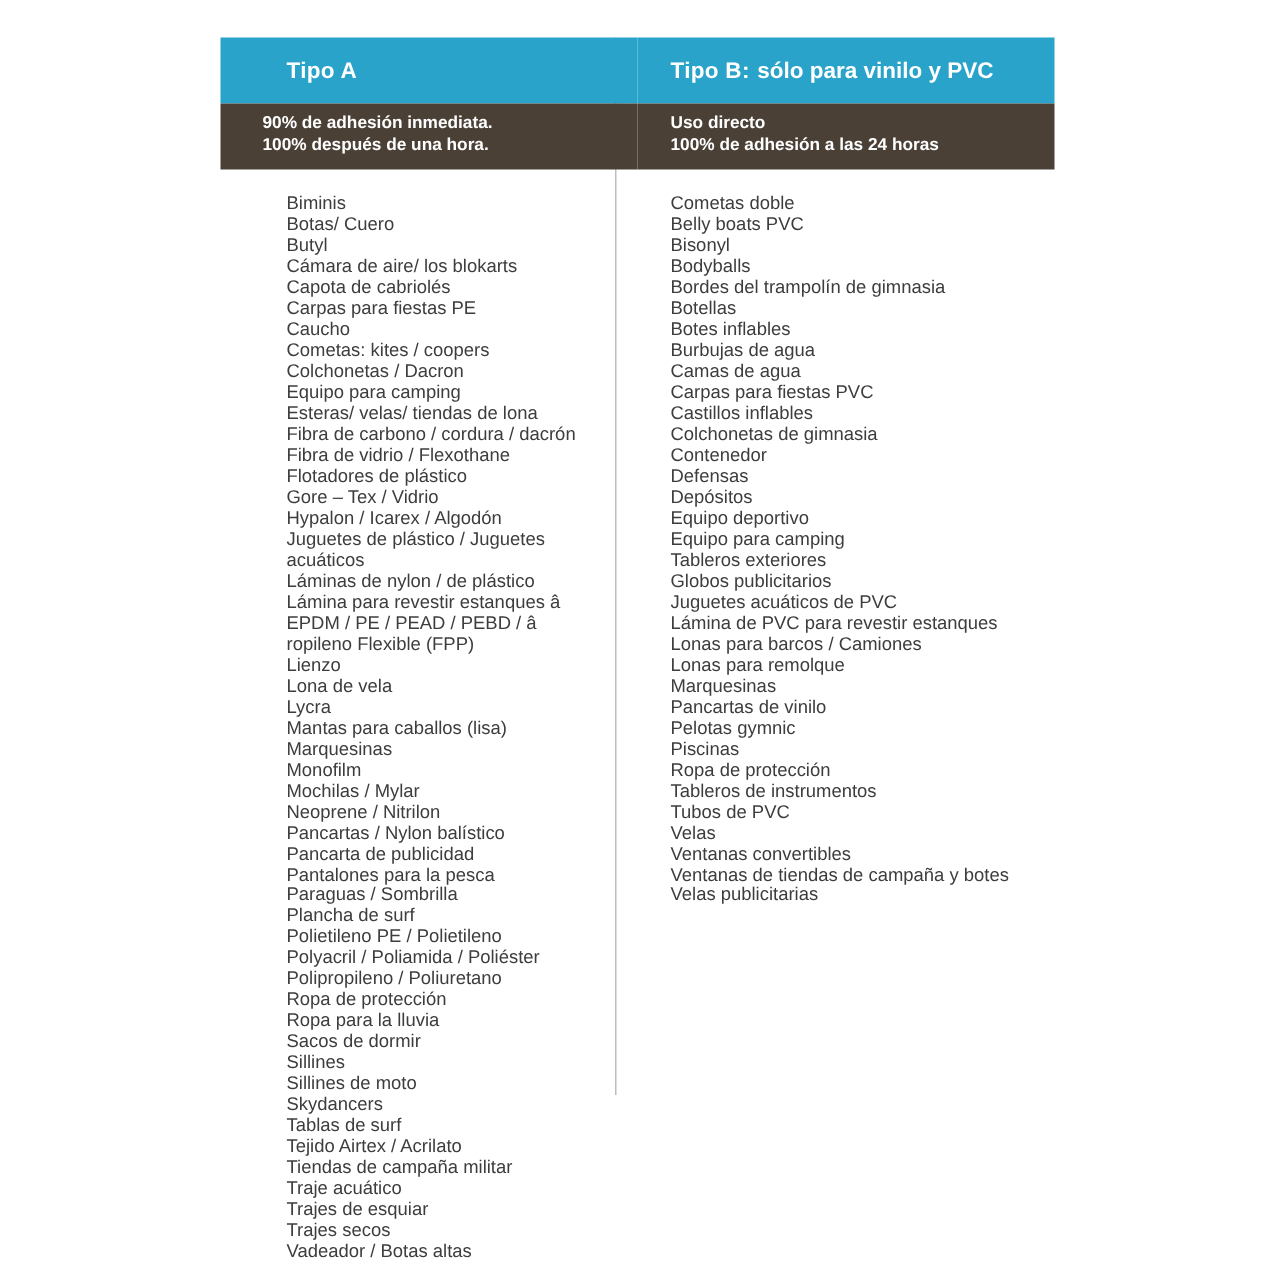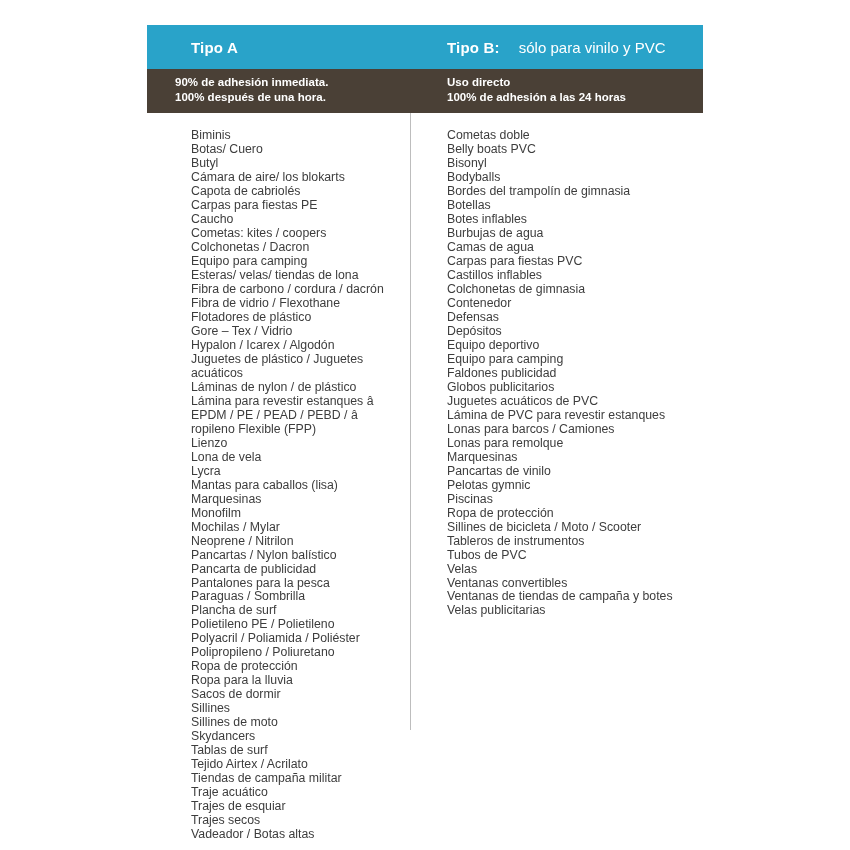--- a/index.html
+++ b/index.html
@@ -43,22 +43,22 @@
   }
   .col-b .header-band { padding-left: 22px; }
 
   .header-title {
     font-size: 15px;
     font-weight: bold;
     letter-spacing: 0.2px;
   }
   .header-sub {
     font-size: 15px;
-    font-weight: normal;
-    margin-left: 19px;
+    font-weight: bold;
+    margin-left: 5px;
   }
 
   .sub-band {
     background: #4a4036;
     color: #ffffff;
     min-height: 42px;
     padding: 6px 10px 8px 28px;
     font-size: 11.5px;
     font-weight: bold;
     line-height: 15px;
@@ -185,32 +185,31 @@
         <li>Burbujas de agua</li>
         <li>Camas de agua</li>
         <li>Carpas para fiestas PVC</li>
         <li>Castillos inflables</li>
         <li>Colchonetas de gimnasia</li>
         <li>Contenedor</li>
         <li>Defensas</li>
         <li>Depósitos</li>
         <li>Equipo deportivo</li>
         <li>Equipo para camping</li>
-        <li>Faldones publicidad</li>
+        <li>Tableros exteriores</li>
         <li>Globos publicitarios</li>
         <li>Juguetes acuáticos de PVC</li>
         <li>Lámina de PVC para revestir estanques</li>
         <li>Lonas para barcos / Camiones</li>
         <li>Lonas para remolque</li>
         <li>Marquesinas</li>
         <li>Pancartas de vinilo</li>
         <li>Pelotas gymnic</li>
         <li>Piscinas</li>
         <li>Ropa de protección</li>
-        <li>Sillines de bicicleta / Moto / Scooter</li>
         <li>Tableros de instrumentos</li>
         <li>Tubos de PVC</li>
         <li>Velas</li>
         <li>Ventanas convertibles</li>
         <li>Ventanas de tiendas de campaña y botes</li>
         <li>Velas publicitarias</li>
       </ul>
     </div>
 
   </div>

